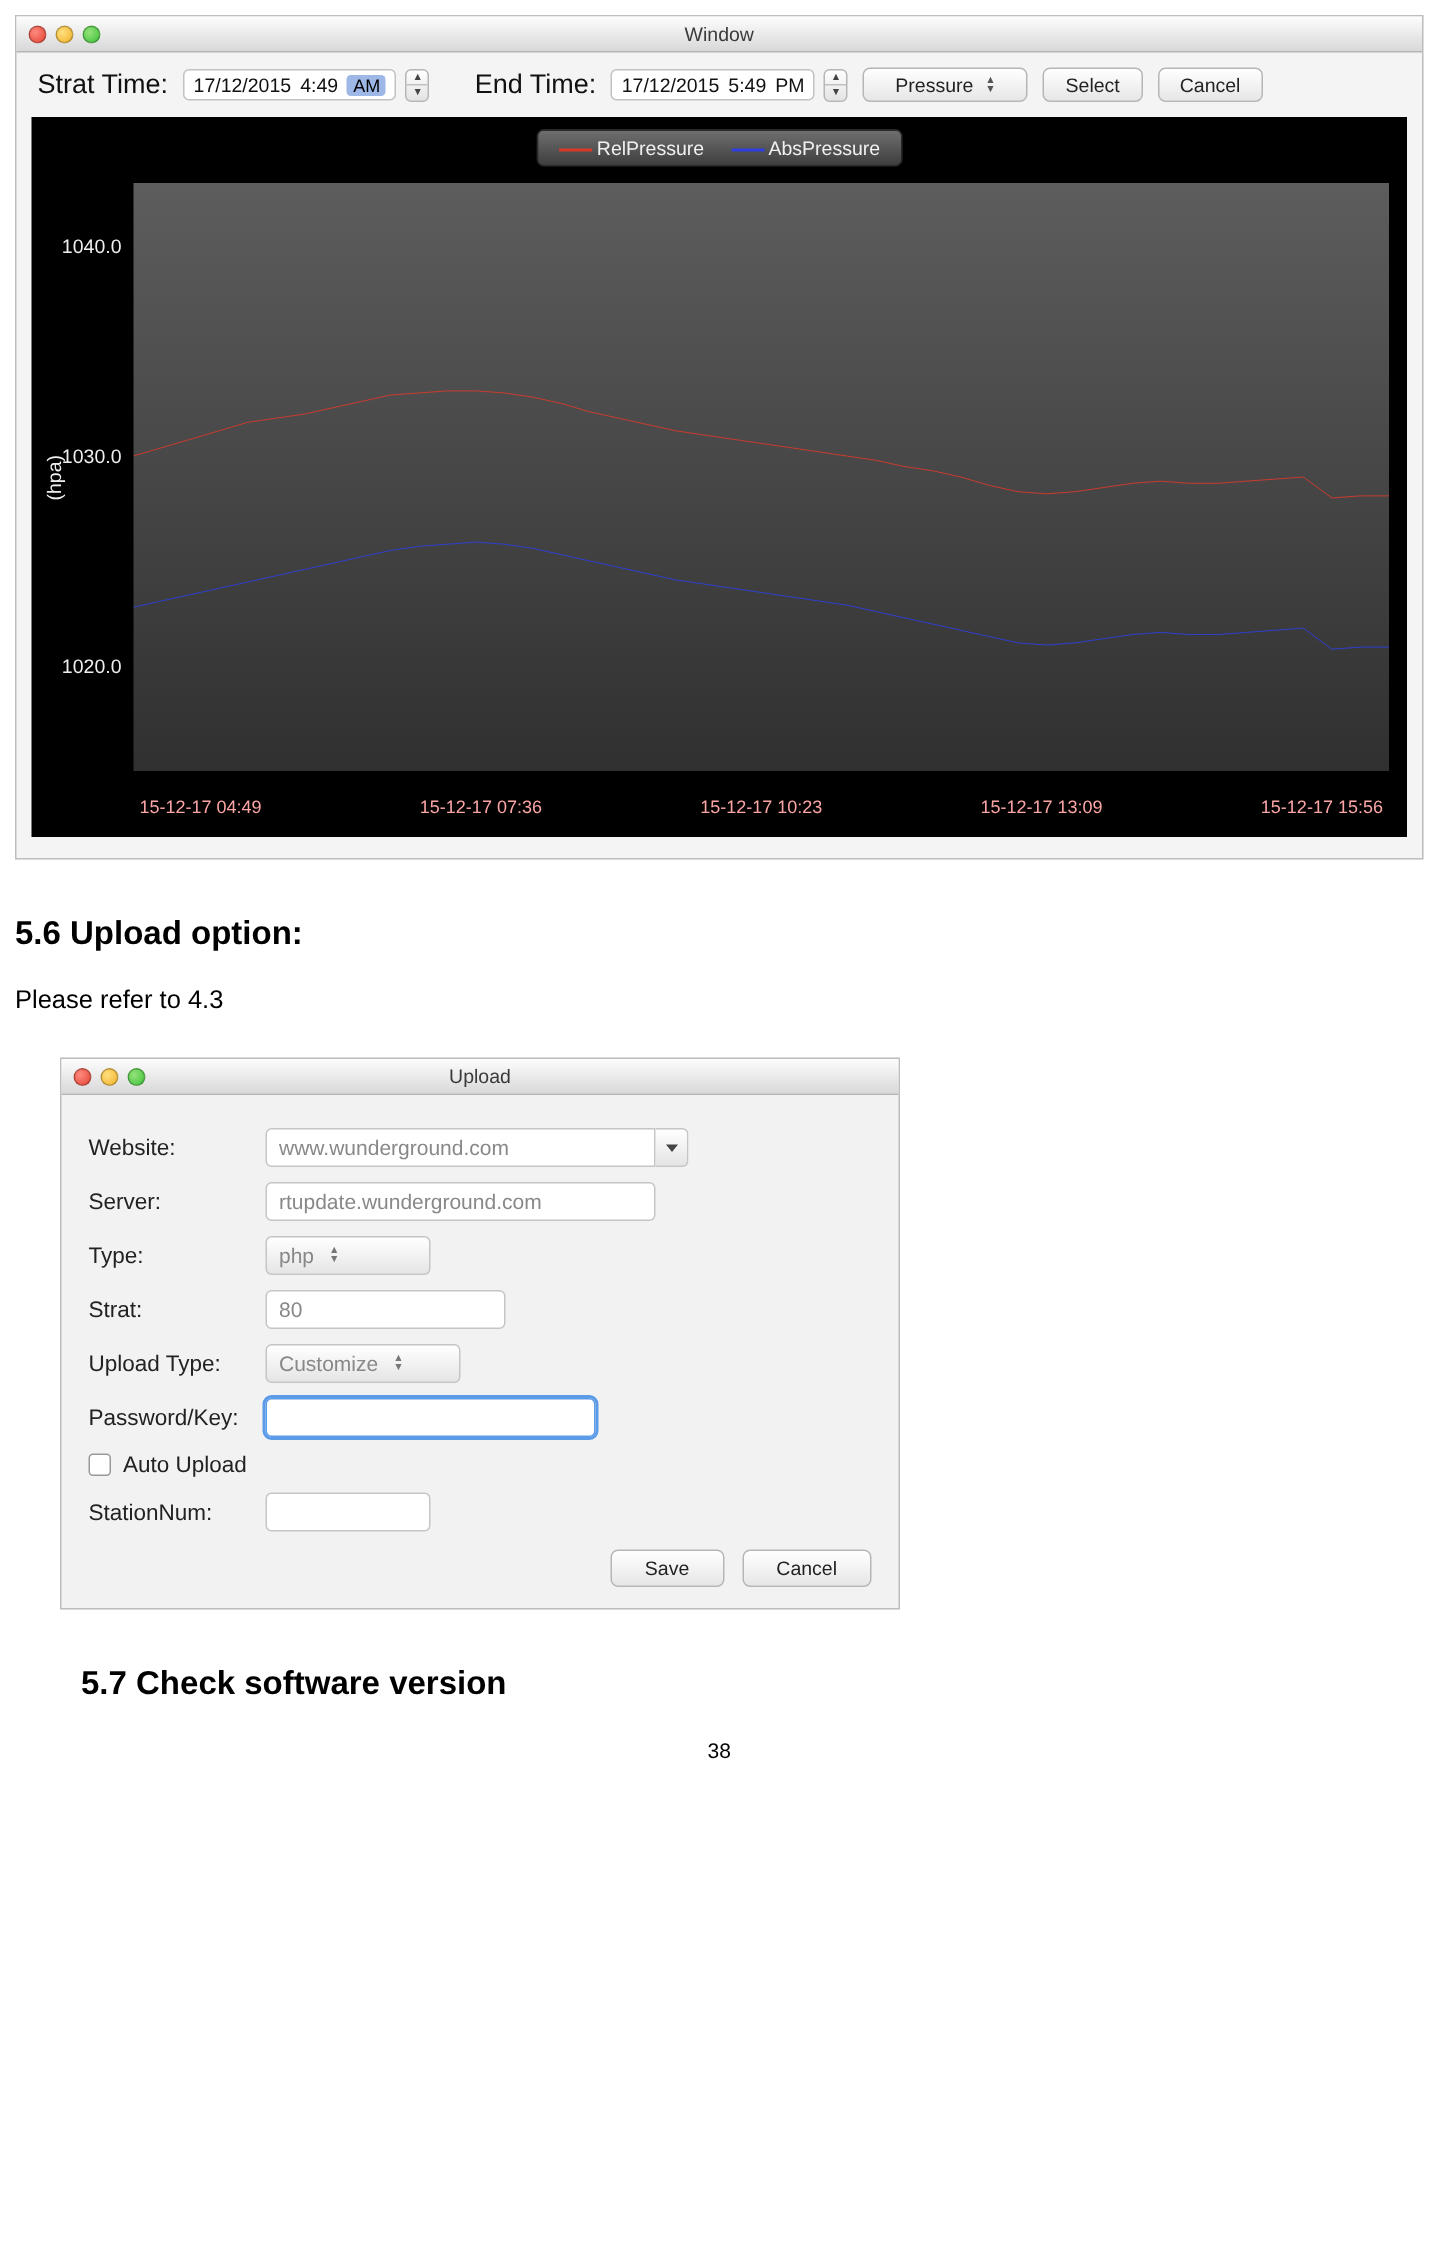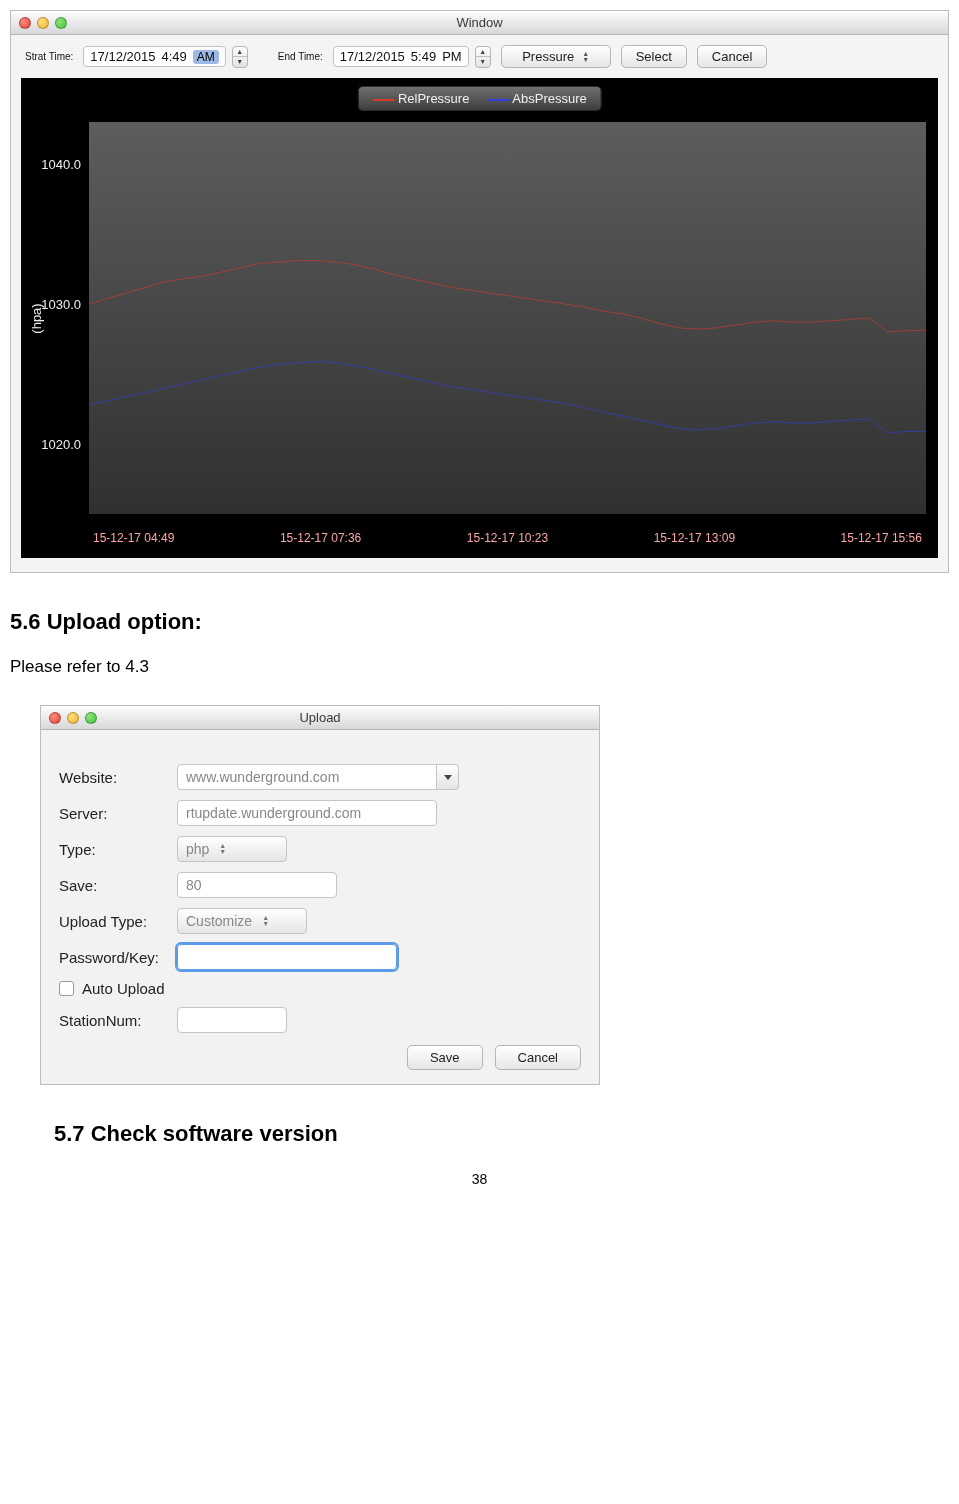--- a/index.html
+++ b/index.html
@@ -10,21 +10,21 @@
   .window { border: 1px solid #bdbdbd; background: #f4f4f4; margin: 10px 0 20px; }
   .titlebar { background: linear-gradient(#fdfdfd, #d8d8d8); height: 24px; display: flex; align-items: center; position: relative; border-bottom: 1px solid #b5b5b5; }
   .traffic { display: flex; gap: 6px; margin-left: 8px; }
   .dot { width: 12px; height: 12px; border-radius: 50%; border: 1px solid rgba(0,0,0,0.25); }
   .dot.red { background: radial-gradient(circle at 35% 35%, #ff8a7f, #e24434); }
   .dot.yel { background: radial-gradient(circle at 35% 35%, #ffe07f, #f0b12a); }
   .dot.grn { background: radial-gradient(circle at 35% 35%, #96e27a, #3cc23a); }
   .titlebar .title { position: absolute; left: 50%; transform: translateX(-50%); font-size: 13px; color: #3a3a3a; }
 
   .toolbar { display: flex; align-items: center; gap: 10px; padding: 10px 14px; font-size: 14px; color: #111; }
-  .tblabel { font-size: 10px; }
+  .tblabel { font-size: 18px; }
   .dtgroup { display: flex; align-items: center; gap: 6px; }
   .dtfield { border: 1px solid #c2c2c2; border-radius: 4px; background: #fff; padding: 2px 6px; display: flex; align-items: center; gap: 6px; font-size: 13px; }
   .ampm { background: #9db8e6; color: #000; padding: 0 4px; border-radius: 3px; font-size: 12px; }
   .stepper { width: 16px; height: 22px; border: 1px solid #b6b6b6; border-radius: 4px; background: linear-gradient(#fff,#e3e3e3); display: flex; flex-direction: column; overflow: hidden; }
   .stepper div { flex: 1; display: flex; align-items: center; justify-content: center; font-size: 7px; color: #444; }
   .stepper div:first-child { border-bottom: 1px solid #c0c0c0; }
   .macbtn { border: 1px solid #b6b6b6; border-radius: 5px; background: linear-gradient(#ffffff,#e6e6e6); padding: 3px 14px; font-size: 13px; color: #222; }
   .macbtn.wide { min-width: 110px; display: flex; align-items: center; justify-content: center; gap: 8px; }
   .caret { width: 0; height: 0; border-left: 4px solid transparent; border-right: 4px solid transparent; border-top: 5px solid #444; }
 
@@ -42,21 +42,21 @@
   .xtick { font-size: 12px; color: #fca5a5; }
   .plot svg { position: absolute; inset: 0; width: 100%; height: 100%; }
 
   
   h2 { font-size: 22px; font-weight: 700; margin: 36px 0 22px; }
   .body { font-size: 17px; margin-bottom: 28px; }
   .pagenum { text-align: center; font-size: 14px; margin-top: 24px; }
 
   
   .uploadwin { width: 560px; border: 1px solid #bdbdbd; background: #f2f2f2; margin: 10px 0 10px 30px; }
-  .form { padding: 24px 18px 14px; font-size: 15px; color: #222; }
+  .form { padding: 12px 18px 14px; font-size: 15px; color: #222; }
   .row { display: flex; align-items: center; margin: 10px 0; }
   .row label { width: 118px; }
   .txt { border: 1px solid #c5c5c5; border-radius: 4px; padding: 4px 8px; font-size: 14px; color: #888; background: #fff; height: 26px; }
   .txt.w1 { width: 260px; }
   .txt.w2 { width: 160px; }
   .txt.w3 { width: 220px; }
   .txt.w4 { width: 110px; }
   .txt.focus { outline: 2px solid #5c9be8; border-color: #5c9be8; color: #222; }
   .combo { display: flex; align-items: center; }
   .combo .txt { border-top-right-radius: 0; border-bottom-right-radius: 0; }
@@ -181,21 +181,21 @@
         <label>Type:</label>
         <div class="sel" style="width:110px">
           <span>php</span>
           <span class="updn">
               <span>▲</span>
               <span>▼</span>
             </span>
         </div>
       </div>
       <div class="row">
-        <label>Save:</label>
+        <label>Strat:</label>
         <div class="txt w2">80</div>
       </div>
       <div class="row">
         <label>Upload Type:</label>
         <div class="sel" style="width:130px">
           <span>Customize</span>
           <span class="updn">
               <span>▲</span>
               <span>▼</span>
             </span>

